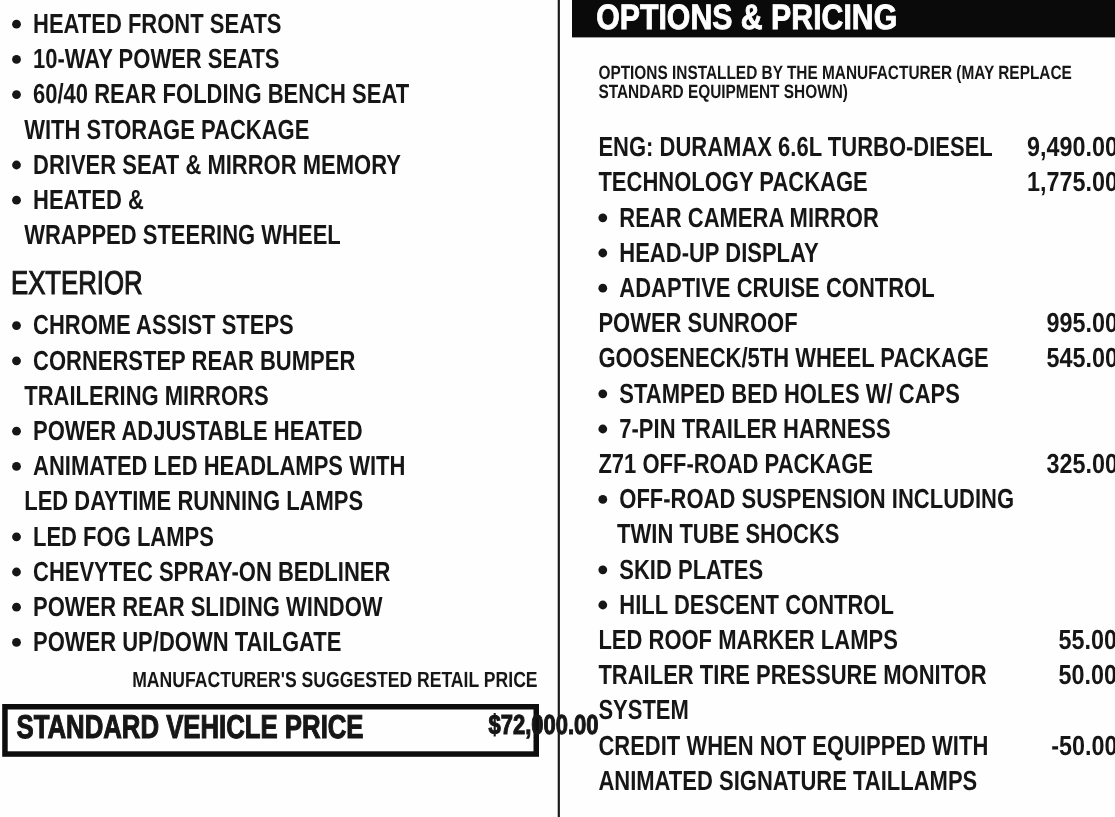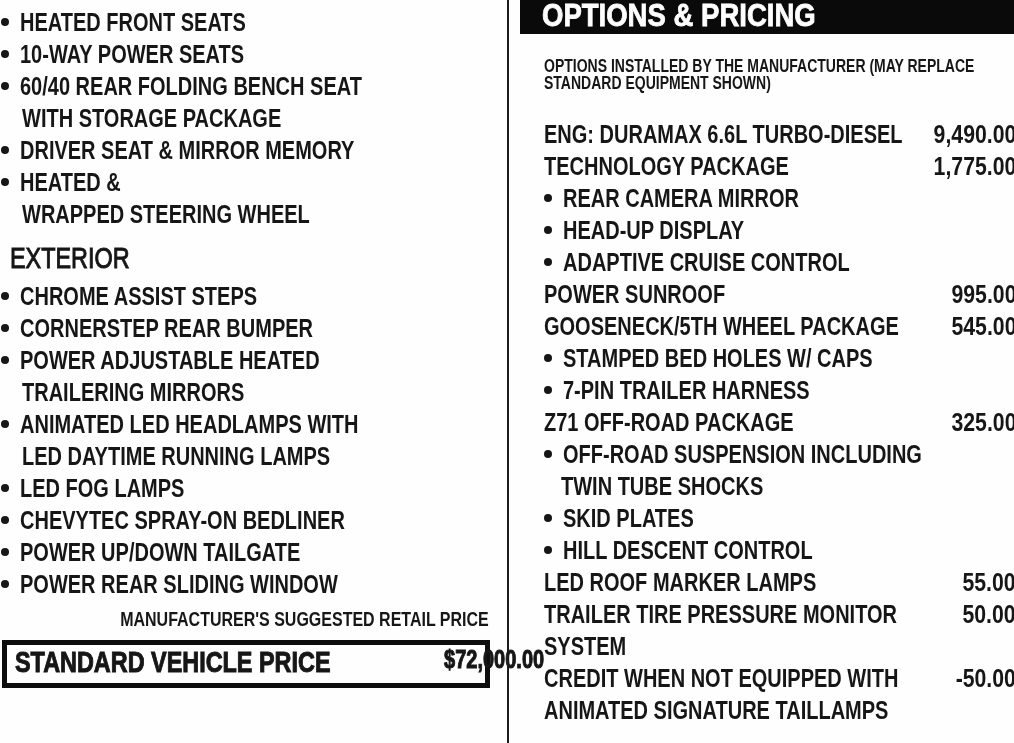--- a/index.html
+++ b/index.html
@@ -10,21 +10,21 @@
   }
   
   .ln { display:inline-block; white-space:pre; transform:scaleX(0.8); transform-origin:0 50%; }
   .ln.right { transform-origin:100% 50%; }
   .heavy { -webkit-text-stroke:1px currentColor; }
 
   
   .left-col { position:absolute; left:0; top:0; width:492px; }
   .feat-list { list-style:none; margin:0; padding:0; }
   .feat-list.interior { margin-top:6px; }
-  .feat-row { height:32px; display:flex; align-items:center; padding-left:1px;
+  .feat-row { height:32px; display:flex; align-items:center; padding-left:11px;
               font-size:25px; font-weight:bold; }
   .feat-row.cont { padding-left:22px; }
   .dot { width:8px; height:8px; border-radius:50%; background:#161616;
          margin-right:11px; flex:0 0 auto; }
 
   .section-header { margin:12px 0 6px 0; padding-left:10px; height:32px; line-height:32px;
                     font-size:30px; font-weight:normal; }
   .section-header .ln { transform:scaleX(0.78); }
 
   .msrp-label { margin-top:8px; height:22px; line-height:22px; text-align:right;
@@ -99,49 +99,49 @@
 
     <ul class="feat-list">
       <li class="feat-row">
           <span class="dot"></span>
           <span class="ln">CHROME ASSIST STEPS</span>
         </li>
       <li class="feat-row">
           <span class="dot"></span>
           <span class="ln">CORNERSTEP REAR BUMPER</span>
         </li>
+      <li class="feat-row cont">
+          <span class="ln">TRAILERING MIRRORS</span>
+        </li>
       <li class="feat-row">
           <span class="dot"></span>
           <span class="ln">POWER ADJUSTABLE HEATED</span>
         </li>
-      <li class="feat-row cont">
-          <span class="ln">TRAILERING MIRRORS</span>
-        </li>
       <li class="feat-row">
           <span class="dot"></span>
           <span class="ln">ANIMATED LED HEADLAMPS WITH</span>
         </li>
       <li class="feat-row cont">
           <span class="ln">LED DAYTIME RUNNING LAMPS</span>
         </li>
       <li class="feat-row">
           <span class="dot"></span>
           <span class="ln">LED FOG LAMPS</span>
         </li>
       <li class="feat-row">
           <span class="dot"></span>
           <span class="ln">CHEVYTEC SPRAY-ON BEDLINER</span>
         </li>
       <li class="feat-row">
           <span class="dot"></span>
+          <span class="ln">POWER REAR SLIDING WINDOW</span>
+        </li>
+      <li class="feat-row">
+          <span class="dot"></span>
           <span class="ln">POWER UP/DOWN TAILGATE</span>
-        </li>
-      <li class="feat-row">
-          <span class="dot"></span>
-          <span class="ln">POWER REAR SLIDING WINDOW</span>
         </li>
     </ul>
 
     <div class="msrp-label"><span class="ln right">MANUFACTURER'S SUGGESTED RETAIL PRICE</span></div>
 
     <div class="price-box">
       <span class="svp-label"><span class="ln heavy">STANDARD VEHICLE PRICE</span></span>
       <span class="svp-value"><span class="ln right heavy">$72,000.00</span></span>
     </div>
   </section>

